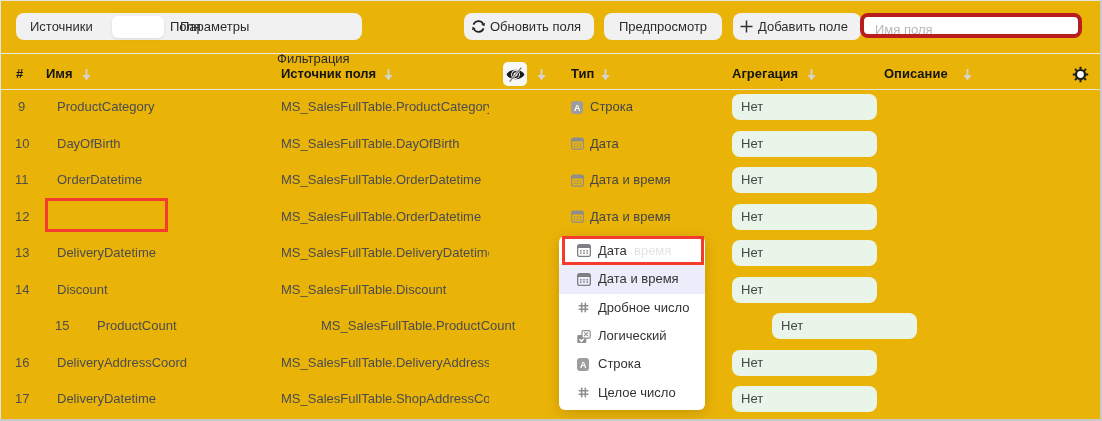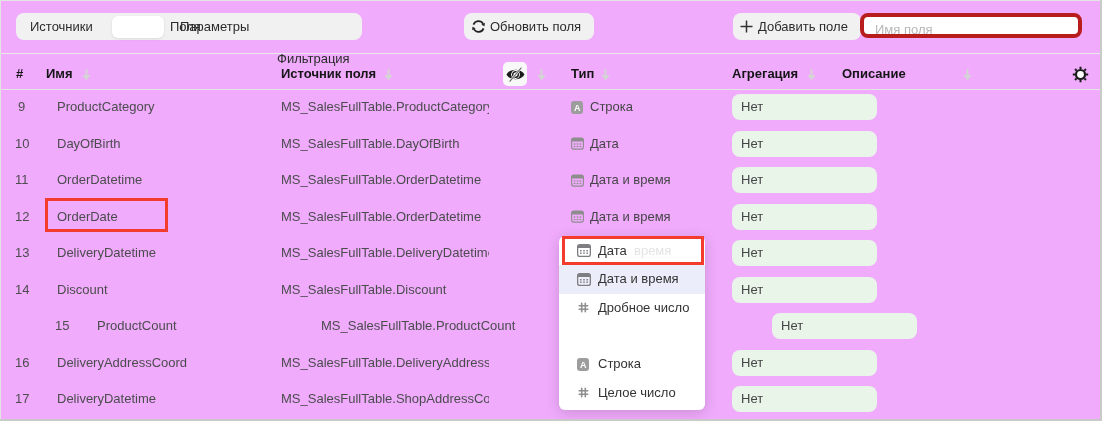--- a/index.html
+++ b/index.html
@@ -1,16 +1,16 @@
 <!DOCTYPE html>
 <html><head>
 <meta charset="utf-8">
 <style>
   html,body{margin:0;padding:0;background:#fff;}
-  #app{position:relative;width:1102px;height:421px;background:#f0abfc;overflow:hidden;
+  #app{position:relative;width:1102px;height:421px;background:#eab308;overflow:hidden;
        font-family:"Liberation Sans",sans-serif;font-size:13px;color:#444;}
   .abs{position:absolute;}
   
   .f-top{left:0;top:0;width:1102px;height:1px;background:#e4e4e4;}
   .f-left{left:0;top:0;width:1px;height:421px;background:#e4e4e4;}
   .f-right{left:1100px;top:0;width:2px;height:421px;background:#c9c9c9;}
   .f-bottom{left:0;top:418.5px;width:1102px;height:2px;background:#c9c9c9;}
   
   .seg{left:16px;top:13px;width:346px;height:27px;background:#f1f1f1;border-radius:8px;}
   .tab{position:absolute;top:0;height:27px;line-height:27px;color:#2b2b2b;}
@@ -63,36 +63,37 @@
     <svg style="position:absolute;left:7px;top:6px;" width="15" height="15" viewBox="0 0 14 14">
       <g fill="none" stroke="#222" stroke-width="1.6">
         <path d="M2.3 5.29 A5 5 0 0 1 11.33 4.5"></path>
         <path d="M11.7 8.71 A5 5 0 0 1 2.67 9.5"></path>
       </g>
       <polygon points="12.63,6.75 9.68,5.45 12.98,3.55" fill="#222"></polygon>
       <polygon points="1.37,7.25 4.32,8.55 1.02,10.45" fill="#222"></polygon>
     </svg>
     <span style="margin-left:26px;">Обновить поля</span>
   </div>
+  <div class="btn" style="left:604px;width:118px;text-align:center;">Предпросмотр</div>
   <div class="btn" style="left:733px;width:128px;">
     <svg style="position:absolute;left:7px;top:7px;" width="13" height="13" viewBox="0 0 13 13">
       <path d="M6.5 0.5 V12.5 M0.5 6.5 H12.5" stroke="#333" stroke-width="1.5" fill="none"></path>
     </svg>
     <span style="margin-left:25px;">Добавить поле</span>
   </div>
   <div class="abs inp">Имя поля</div>
   <div class="abs tbdiv"></div>
 
   <span class="abs hdr" style="left:16px;">#</span>
   <span class="abs hdr" style="left:46px;">Имя</span>
   <span class="abs hdr" style="left:281px;">Источник поля</span>
   <div class="abs eyebg"></div>
   <span class="abs hdr" style="left:571px;">Тип</span>
   <span class="abs hdr" style="left:732px;">Агрегация</span>
-  <span class="abs hdr" style="left:842px;text-align:center;">Описание</span>
+  <span class="abs hdr" style="left:884px;text-align:center;">Описание</span>
   <div class="abs hdrline"></div>
 
   <svg class="abs" style="left:82px;top:67.5px;" width="9" height="13">
       <path d="M4.5 1 V7.5" stroke="#d4d4d4" stroke-width="1.8" fill="none"></path>
       <polygon points="0.3,6.9 8.7,6.9 4.5,12.3" fill="#d4d4d4"></polygon>
     </svg>
   <svg class="abs" style="left:384px;top:67.5px;" width="9" height="13">
       <path d="M4.5 1 V7.5" stroke="#d4d4d4" stroke-width="1.8" fill="none"></path>
       <polygon points="0.3,6.9 8.7,6.9 4.5,12.3" fill="#d4d4d4"></polygon>
     </svg>
@@ -172,21 +173,20 @@
           <rect x="2.7" y="8.9" width="1.7" height="1.2"></rect>
           <rect x="5.6" y="8.9" width="1.7" height="1.2"></rect>
           <rect x="8.5" y="8.9" width="1.7" height="1.2"></rect>
         </g>
       </svg>
     <span class="rc ttxt">Дата и время</span>
     <div class="rc pill"><span>Нет</span></div>
   </div>
   <div class="row" style="top:198.5px;">
     <span class="rc num">12</span>
-      <span class="rc nm">OrderDate</span>
     <div class="rc src">MS_SalesFullTable.OrderDatetime</div>
     <svg class="ticon" width="13" height="13" viewBox="0 0 13 13">
         <rect x="0.6" y="1.1" width="11.8" height="11" rx="2" fill="none" stroke="#8d8d8d" stroke-width="1.1"></rect>
         <path d="M0.6 3.1 Q0.6 1.1 2.6 1.1 H10.4 Q12.4 1.1 12.4 3.1 V4.4 H0.6 Z" fill="#8d8d8d"></path>
         <g fill="#8d8d8d">
           <rect x="2.7" y="6.4" width="1.7" height="1.2"></rect>
           <rect x="5.6" y="6.4" width="1.7" height="1.2"></rect>
           <rect x="8.5" y="6.4" width="1.7" height="1.2"></rect>
           <rect x="2.7" y="8.9" width="1.7" height="1.2"></rect>
           <rect x="5.6" y="8.9" width="1.7" height="1.2"></rect>
@@ -260,20 +260,29 @@
           </g>
         </svg>
       <span class="tx">Дата и время</span>
     </div>
     <div class="mi" style="top:57.6px;">
       <svg class="ic" width="13" height="13">
           <path d="M4.7 2.2 V10.8 M8.3 2.2 V10.8 M2.2 4.7 H10.8 M2.2 8.3 H10.8" stroke="#8f8f8f" stroke-width="1.6" fill="none" stroke-linecap="round"></path>
         </svg>
       <span class="tx">Дробное число</span>
     </div>
+    <div class="mi" style="top:86px;">
+      <svg class="ic" width="15" height="13">
+          <rect x="0.3" y="5" width="9" height="8" rx="1" fill="#8f8f8f"></rect>
+          <path d="M2.5 9.3 l2 2 3.5-4.2" stroke="#fff" stroke-width="1.5" fill="none"></path>
+          <rect x="5" y="0.6" width="8.2" height="7.5" rx="1.4" fill="#fff" stroke="#8f8f8f" stroke-width="1.2"></rect>
+          <path d="M7.1 2.4 l4 3.8 M11.1 2.4 l-4 3.8" stroke="#8f8f8f" stroke-width="1.1"></path>
+        </svg>
+      <span class="tx">Логический</span>
+    </div>
     <div class="mi" style="top:114.4px;">
       <svg class="ic" width="12" height="13">
           <rect x="0" y="0" width="12" height="13" rx="3" fill="#9d9d9d"></rect>
           <text x="6.2" y="9.7" font-size="9" font-weight="bold" fill="#fff" text-anchor="middle" font-family="Liberation Sans">A</text>
         </svg>
       <span class="tx">Строка</span>
     </div>
     <div class="mi" style="top:142.8px;">
       <svg class="ic" width="13" height="13">
           <path d="M4.7 2.2 V10.8 M8.3 2.2 V10.8 M2.2 4.7 H10.8 M2.2 8.3 H10.8" stroke="#8f8f8f" stroke-width="1.6" fill="none" stroke-linecap="round"></path>

